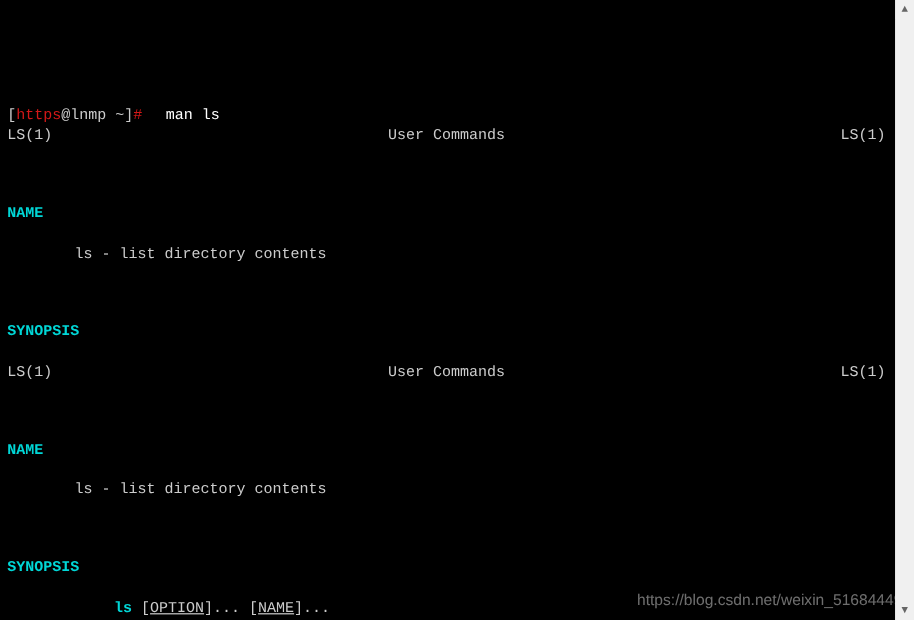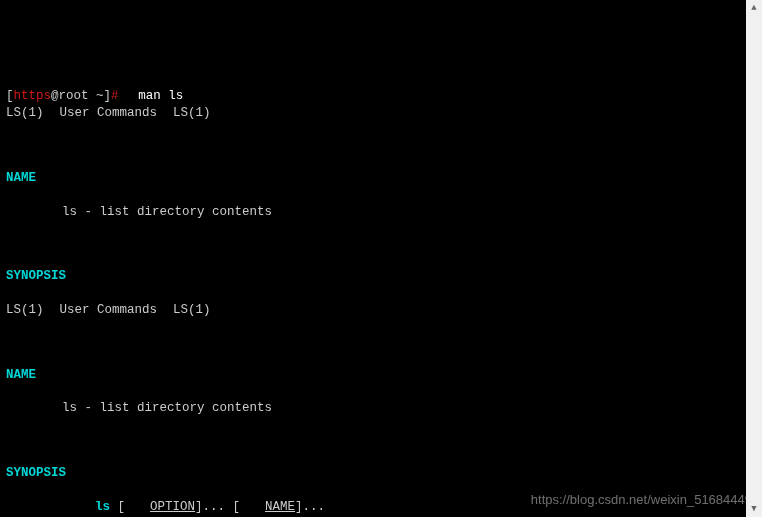--- a/index.html
+++ b/index.html
@@ -13,24 +13,24 @@
     height: 517px;
     overflow: hidden;
     position: relative;
     padding: 4px 6px;
     white-space: pre;
   }
   .prompt-root { color: #d41818; }
   .prompt-host { color: #ccc; }
   .prompt-hash { color: #d41818; }
   .cmd { color: #fff; margin-left: 12px; }
-  .header-line { display: flex; width: 732px; gap: 16px; }
+  .header-line { display: flex; justify-content: space-between; width: 732px; }
   .section { color: #00d7d7; font-weight: bold; }
   .indent1 { padding-left: 56px; }
-  .underline { text-decoration: underline; margin-left: 25px; }
+  .underline { text-decoration: underline; }
   .opt { color: #00d7d7; font-weight: bold; margin-left: 33px; }
   .watermark {
     position: absolute;
     right: 10px;
     bottom: 8px;
     color: rgba(200,200,200,0.55);
     font-family: Arial, sans-serif;
     font-size: 13px;
     white-space: nowrap;
   }
@@ -44,21 +44,21 @@
   .scrollbar-btn { position:absolute; left:0; width:16px; height:16px; background:#f0f0f0; display:flex; align-items:center; justify-content:center; color:#666; font-size:9px; }
   .scrollbar-btn.top { top:0; }
   .scrollbar-btn.bot { bottom:0; }
 </style>
 </head>
 <body>
 
 
 
 <div style="white-space:pre;">
-<span>[<span class="prompt-root">https</span><span class="prompt-host">@</span><span class="prompt-host">root</span> <span>~</span>]<span class="prompt-hash">#</span> <span class="cmd">man ls</span></span>
+<span>[<span class="prompt-root">https</span><span class="prompt-host">@</span><span class="prompt-host">lnmp</span> <span>~</span>]<span class="prompt-hash">#</span> <span class="cmd">man ls</span></span>
 <div class="header-line"><span>LS(1)</span><span>User Commands</span><span>LS(1)</span></div>
 <div style="height:14px"></div>
 <div class="section">NAME</div>
 <div class="indent1">ls - list directory contents</div>
 <div style="height:14px"></div>
 <div class="section">SYNOPSIS</div>
 <div class="header-line"><span>LS(1)</span><span>User Commands</span><span>LS(1)</span></div>
 <div style="height:14px"></div>
 <div class="section">NAME</div>
 <div class="indent1">ls - list directory contents</div>

